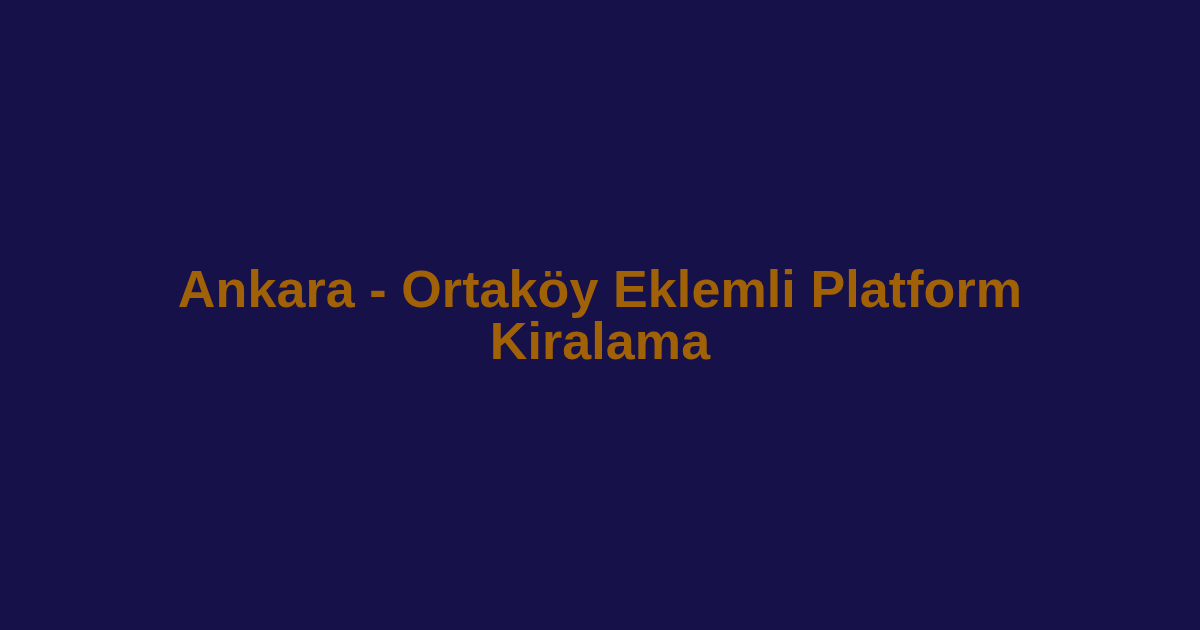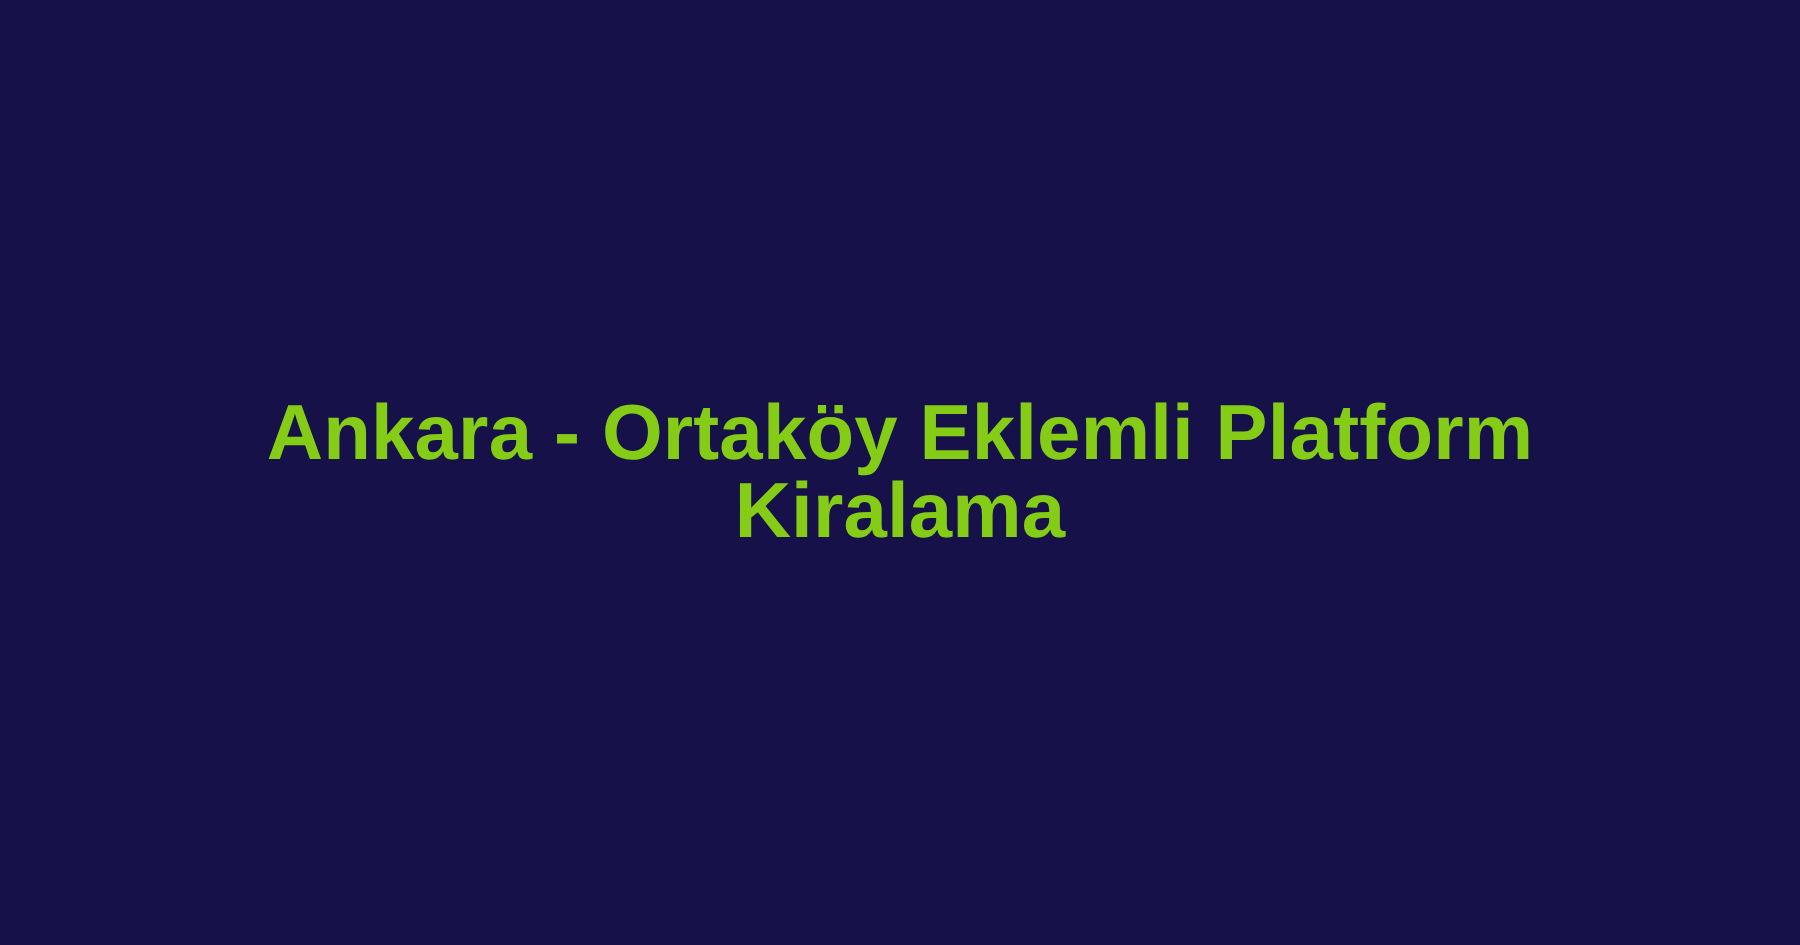--- a/index.html
+++ b/index.html
@@ -49,17 +49,17 @@
     -webkit-font-smoothing: antialiased;
   }
 </style>
 </head>
 <body style="background: rgb(23, 17, 74);">
 
 <div id="og-card" style="background: rgb(23, 17, 74);">
 
   <div id="hero-block">
 
-    <h1 id="hero-title" style="color: #84cc16;">Ankara - Ortaköy Eklemli Platform Kiralama</h1>
+    <h1 id="hero-title" style="color: #a16207;">Ankara - Ortaköy Eklemli Platform Kiralama</h1>
 
   </div>
 
 </div>
 
 </body></html>

